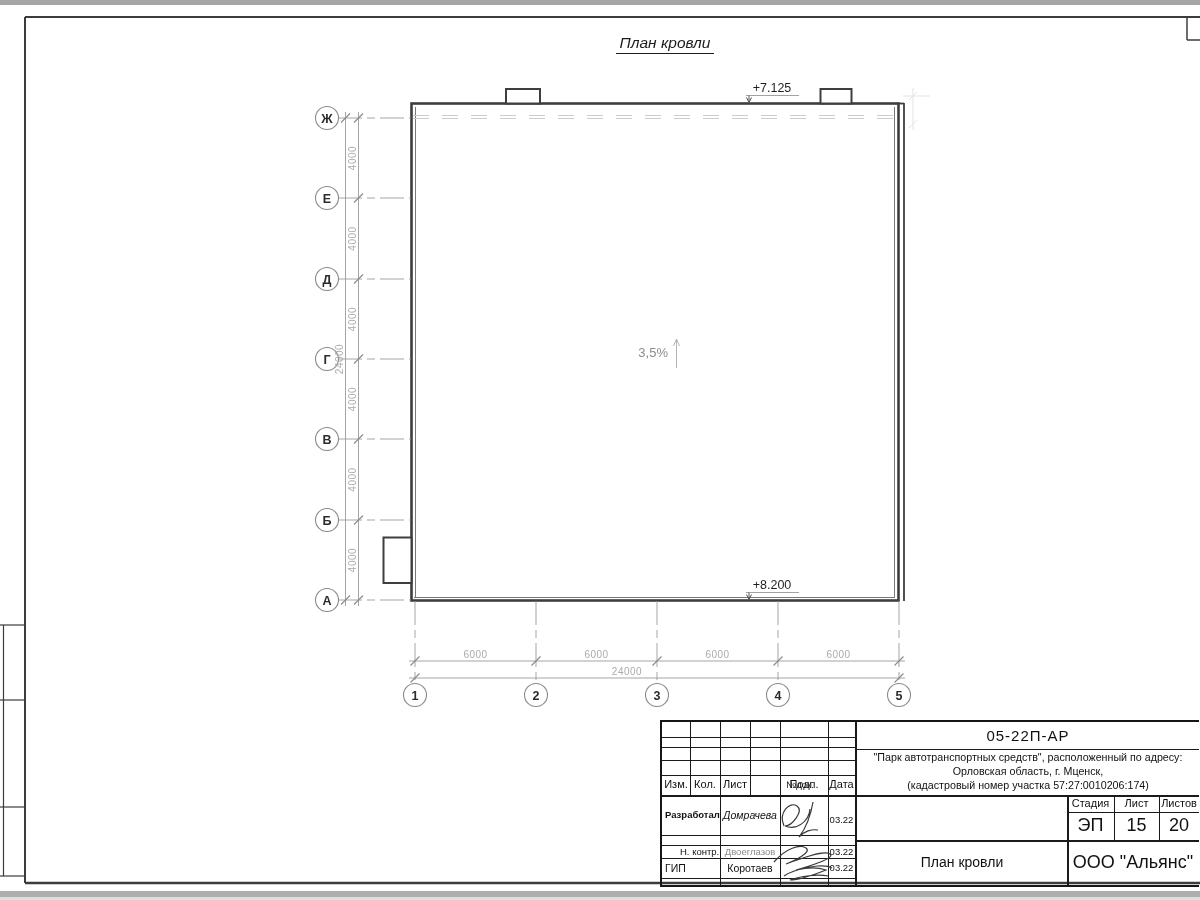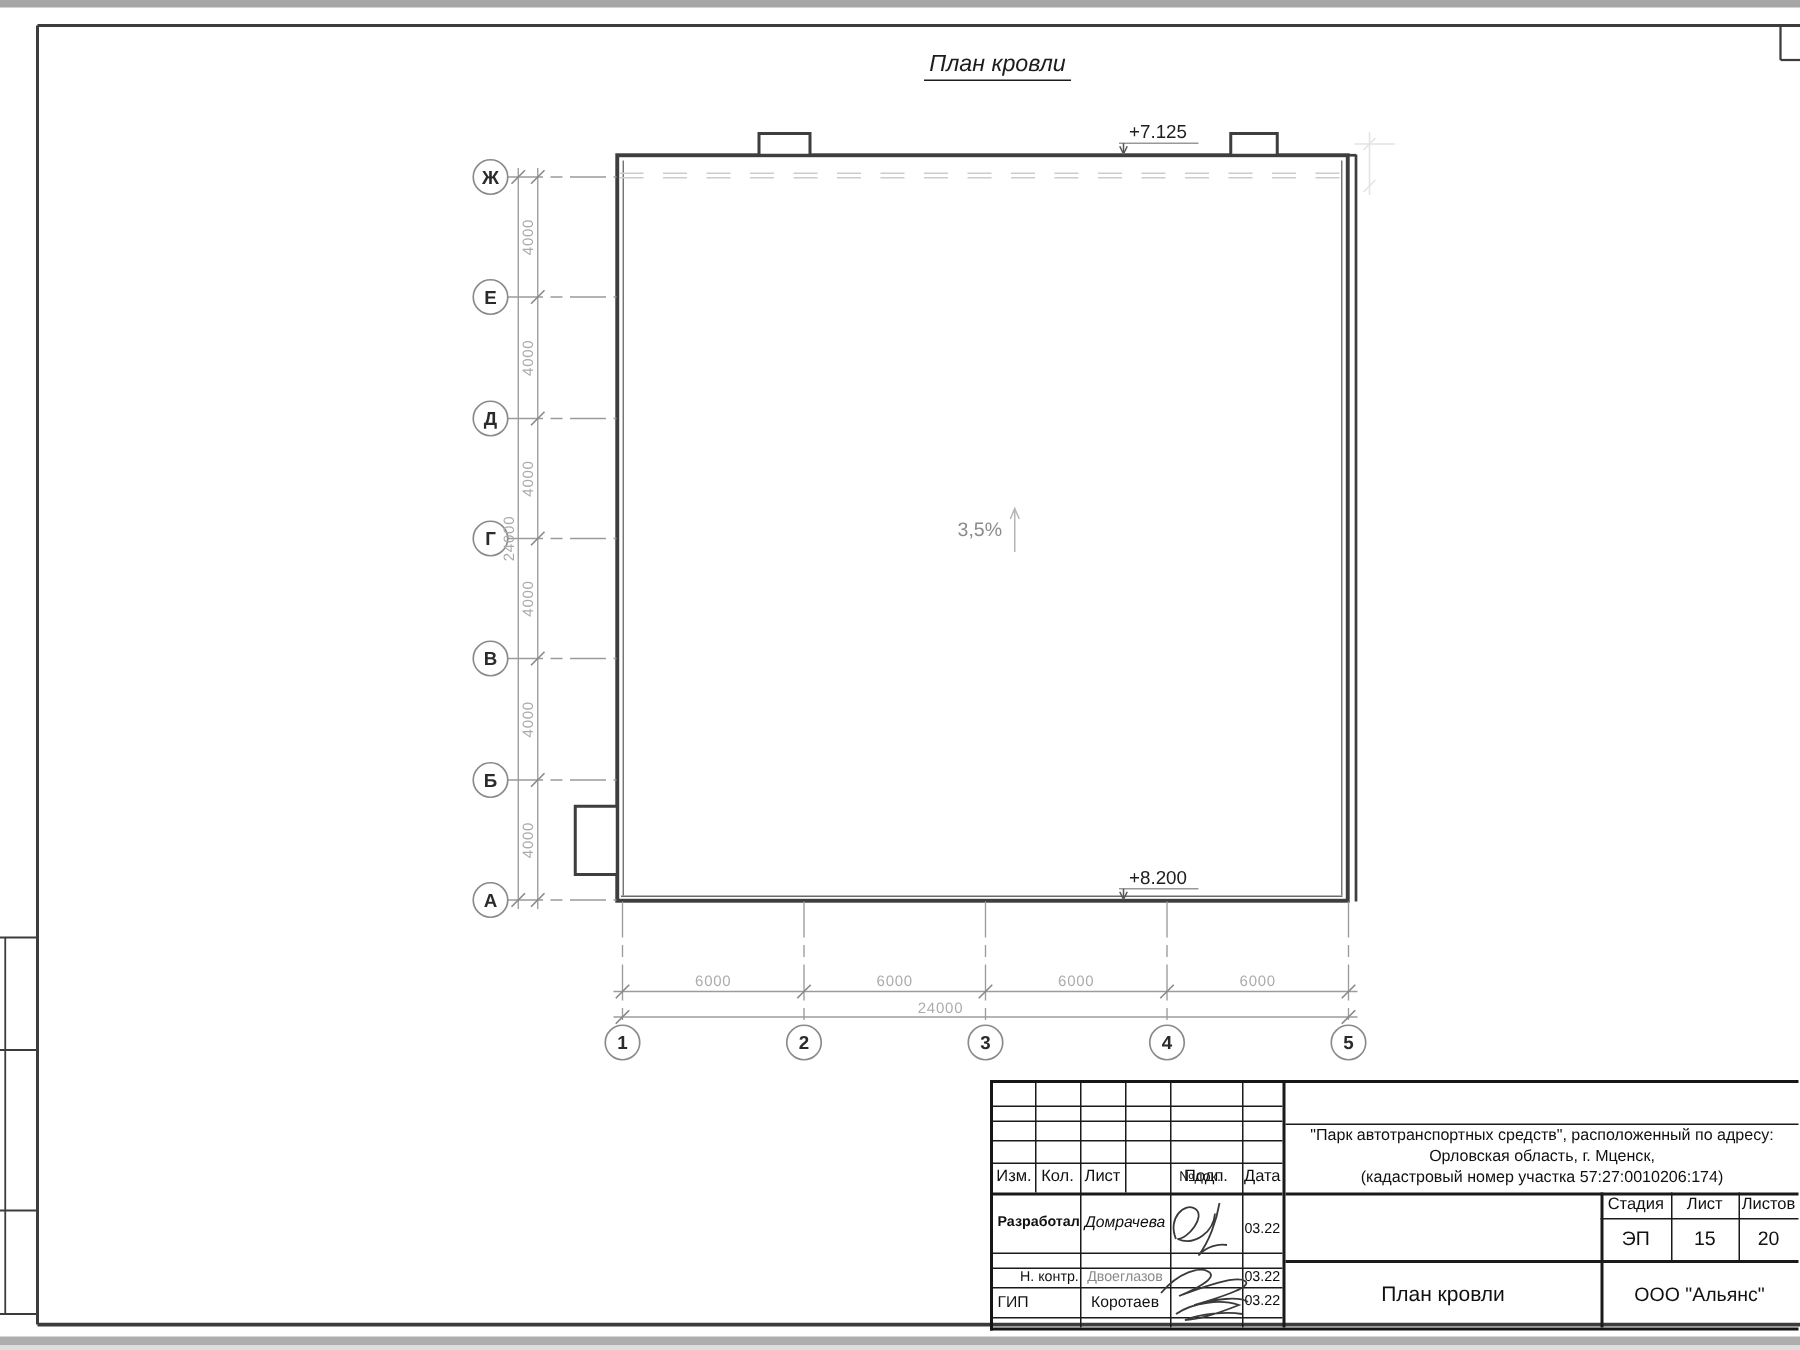--- a/index.html
+++ b/index.html
@@ -23,21 +23,21 @@
   #tb{position:absolute;left:660px;top:720px;width:537px;height:163px;
       border:2px solid #161616;border-right:none;box-sizing:content-box;}
   .hl{position:absolute;background:#1a1a1a;height:1px;}
   .vl{position:absolute;background:#1a1a1a;width:1px;}
   .thick{height:2px;}
   .vthick{width:2px;}
   .cell{position:absolute;display:flex;align-items:center;justify-content:center;
         text-align:center;color:#111;line-height:1.2;}
   .cell.left{justify-content:flex-start;text-align:left;}
   .f9{font-size:9.5px;} .f10{font-size:10.5px;} .f11{font-size:11px;}
-  .f12{font-size:13px;} .f14{font-size:14px;} .f15{font-size:15px;}
+  .f12{font-size:18px;} .f14{font-size:14px;} .f15{font-size:15px;}
   .gray{color:#8a8a8a;}
   .sig{position:absolute;pointer-events:none;}
 </style>
 </head>
 <body>
 
 <div id="sheet">
 
   <svg width="1200" height="900" viewBox="0 0 1200 900" style="position:absolute;left:0;top:0;">
 
@@ -252,20 +252,21 @@
     <div class="cell f10" style="left:58px;top:136px;width:60px;height:20px;">Коротаев</div>
     <div class="cell f9" style="left:166px;top:136px;width:27px;height:20px;">03.22</div>
 
     <svg class="sig" style="left:112px;top:74px;" width="56" height="44" viewBox="0 0 56 44">
       <path d="M10,30 C4,16 16,5 23,10 C30,15 18,30 11,30 C23,35 35,25 36,13 M39,6 C37,18 32,32 25,41 M25,41 C30,35 38,33 44,34" fill="none" stroke="#3a3a3a" stroke-width="1.2"></path>
     </svg>
     <svg class="sig" style="left:104px;top:118px;" width="76" height="44" viewBox="0 0 76 44">
       <path d="M8,22 C20,8 34,4 40,8 C46,12 30,20 20,24 C36,18 58,10 64,14 C70,18 44,26 30,30 C44,26 60,24 66,28 M18,36 C30,28 48,26 60,30 C50,34 34,40 24,40 C34,36 52,34 62,36" fill="none" stroke="#3a3a3a" stroke-width="1.2"></path>
     </svg>
 
+    <div class="cell f15" style="left:195px;top:0;width:342px;height:27px;letter-spacing:1px;">05-22П-АР</div>
 
     <div class="cell" style="left:195px;top:27px;width:342px;height:46px;flex-direction:column;font-size:10.7px;line-height:1.3;">
       <div>"Парк автотранспортных средств",  расположенный по адресу:</div>
       <div>Орловская область, г. Мценск,</div>
       <div>(кадастровый номер участка 57:27:0010206:174)</div>
     </div>
 
 
     <div class="cell f11" style="left:405px;top:73px;width:47px;height:17px;">Стадия</div>
     <div class="cell f11" style="left:452px;top:73px;width:45px;height:17px;">Лист</div>

